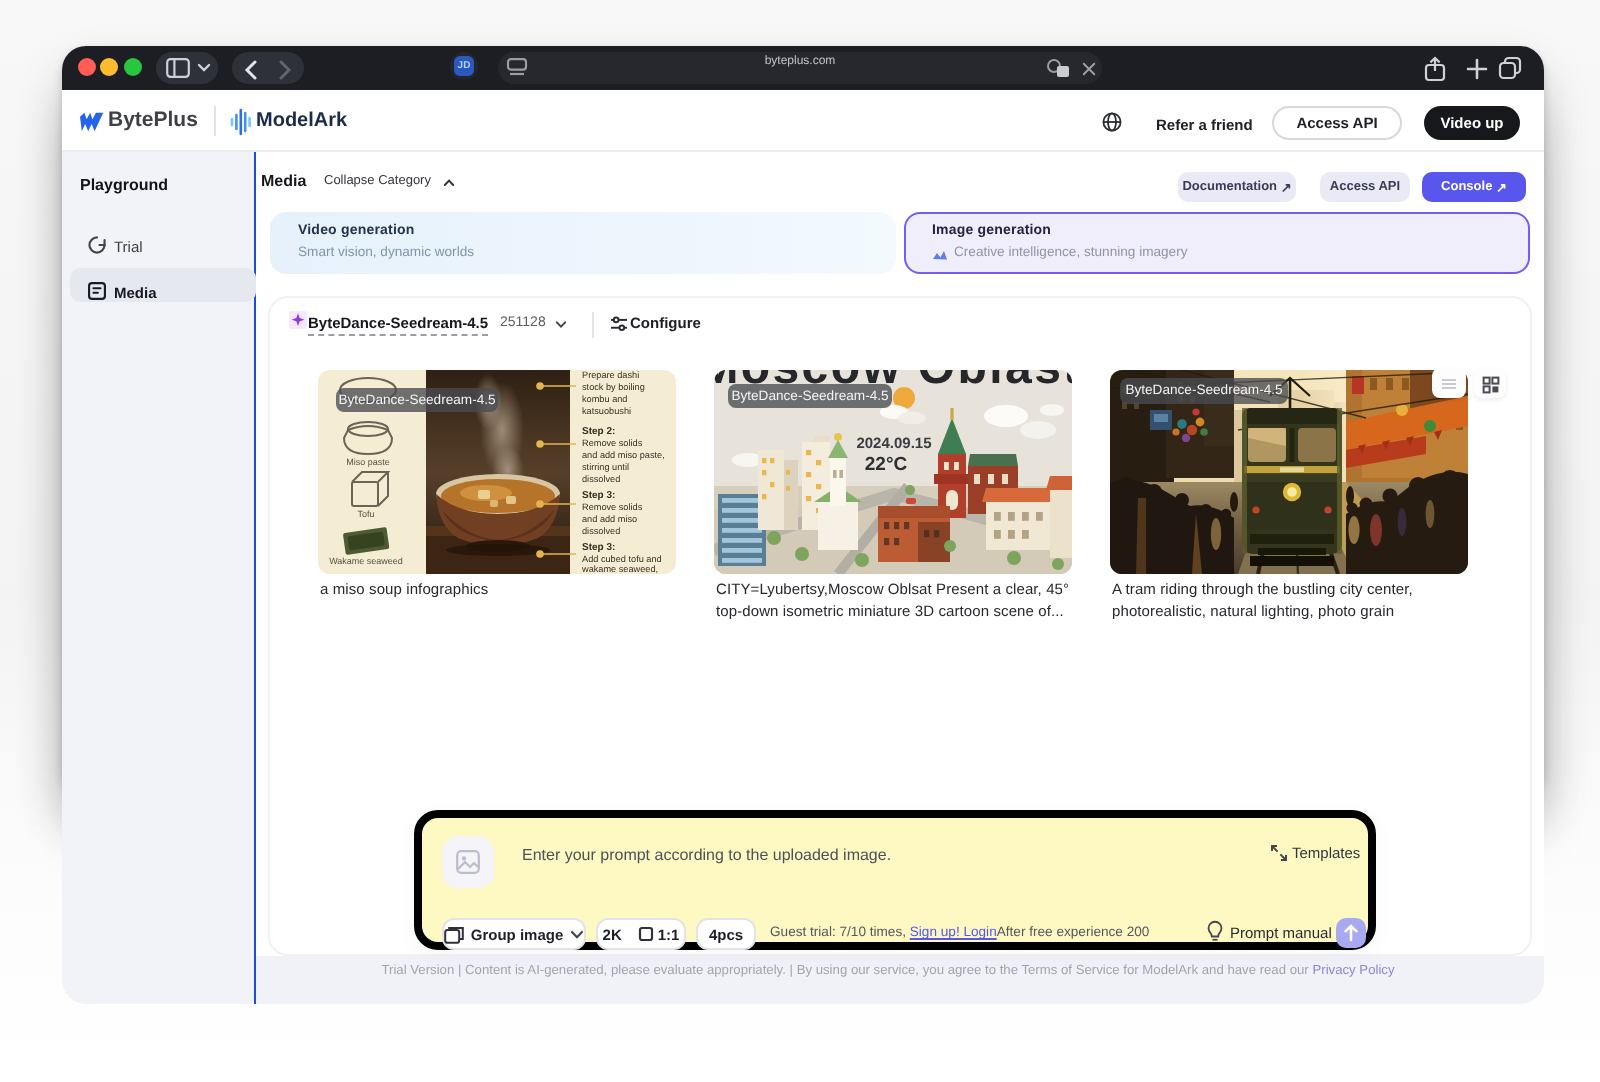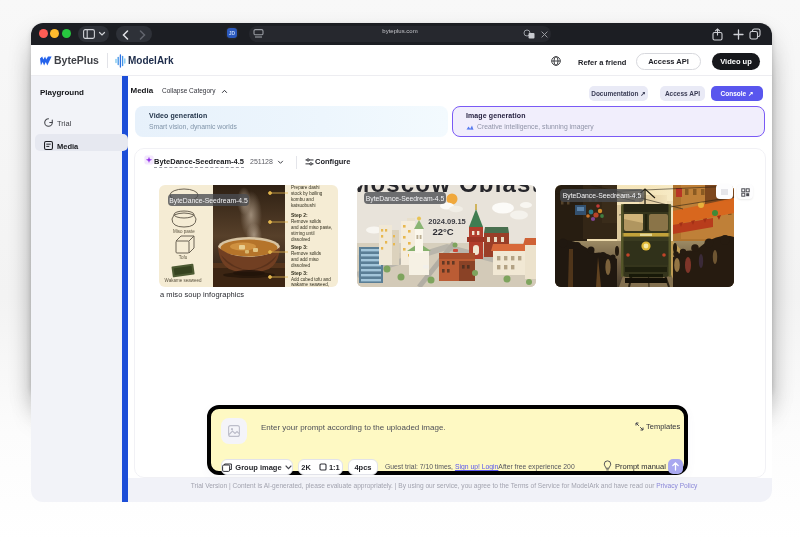--- a/index.html
+++ b/index.html
@@ -17,21 +17,21 @@
 }
 .titlebar {
   position:absolute; left:0; top:0; width:741px; height:22px;
   background:#1c1e23; border-radius:12px 12px 0 0;
 }
 .light { position:absolute; top:5.5px; width:9px; height:9px; border-radius:50%; }
 .tpill { position:absolute; top:2.5px; height:16px; background:#2e3138; border-radius:8px; }
 .addr { position:absolute; left:218px; top:3px; width:302px; height:15.5px; background:#26282e; border-radius:8px; }
 .navbar { position:absolute; left:0; top:22px; width:741px; height:31px; background:#ffffff; border-bottom:1px solid #ededf1; }
 .app { position:absolute; left:0; top:53px; width:741px; height:426px; background:#ffffff; border-radius:0 0 12px 12px; overflow:hidden; }
-.sidebar { position:absolute; left:0; top:0; width:97px; height:426px; background:#f2f3f8; border-right:6px solid #1d4ed8; }
+.sidebar { position:absolute; left:0; top:0; width:97px; height:426px; background:#f2f3f8; border-right:1px solid #1d4ed8; }
 .botstrip { position:absolute; left:97px; right:0; top:402px; bottom:0; background:#f1f2f8; }
 .content { position:absolute; left:97px; top:0; width:644px; height:426px; }
 .mediaitem { position:absolute; left:4px; top:58px; width:93px; height:17px; background:#e6e8f0; border-radius:5px; }
 .btn { position:absolute; height:15px; border-radius:5px; font-size:6.5px; font-weight:bold; display:flex; align-items:center; justify-content:center; }
 .banner { position:absolute; top:30px; height:31px; border-radius:8px; }
 .card-label { position:absolute; background:rgba(73,75,81,0.78); color:#f3f3f5; font-size:6.8px; border-radius:4px; display:flex; align-items:center; justify-content:center; white-space:nowrap; }
 .caption { position:absolute; font-size:7.5px; color:#27282e; line-height:11px; letter-spacing:0.05px; }
 .promptbox { position:absolute; left:79px; top:329px; width:481px; height:70px; background:#fef9c3; border:4px solid #000000; border-radius:12px; box-shadow:0 3px 10px rgba(90,90,130,0.05); }
 .pill { position:absolute; top:50px; height:16px; border:1px solid #e2e3ea; border-radius:6px; background:#fff; display:flex; align-items:center; justify-content:center; font-size:7.5px; font-weight:bold; color:#1f2026; white-space:nowrap; }
 </style>
@@ -521,20 +521,22 @@
       <svg class="abs" style="left:612.5px; top:111.5px;" width="9" height="9" viewBox="0 0 9 9">
         <g fill="none" stroke="#4a4b52" stroke-width="1">
           <rect x="0.8" y="0.8" width="3" height="3"></rect>
           <rect x="5.2" y="0.8" width="3" height="3"></rect>
           <rect x="0.8" y="5.2" width="3" height="3"></rect>
         </g>
         <rect x="5.2" y="5.2" width="3" height="3" fill="#4a4b52"></rect>
       </svg>
 
       <div class="caption" style="left:32px; top:213px;">a miso soup infographics</div>
+      <div class="caption" style="left:230px; top:213px; width:181px;">CITY=Lyubertsy,Moscow Oblsat Present a clear, 45° top-down isometric miniature 3D cartoon scene of...</div>
+      <div class="caption" style="left:428px; top:213px; width:181px;">A tram riding through the bustling city center, photorealistic, natural lighting, photo grain</div>
 
       <div class="promptbox">
         <div class="abs" style="left:10px; top:9px; width:26px; height:26px; background:#f4f4f9; border-radius:8px;"></div>
         <svg class="abs" style="left:17px; top:16px;" width="12" height="12" viewBox="0 0 12 12">
           <rect x="0.6" y="0.6" width="10.8" height="10.8" rx="2" fill="none" stroke="#bcbdca" stroke-width="1.1"></rect>
           <circle cx="4" cy="4.2" r="1.1" fill="#bcbdca"></circle>
           <path d="M1 9.5 L4.5 6 L7 8.5 L9 6.5 L11 8.5" fill="none" stroke="#bcbdca" stroke-width="1.1"></path>
         </svg>
         <div class="abs" style="left:50px; top:14px; font-size:8px; color:#4f5058;">Enter your prompt according to the uploaded image.</div>
         <svg class="abs" style="left:424px; top:13px;" width="9" height="9" viewBox="0 0 9 9">

